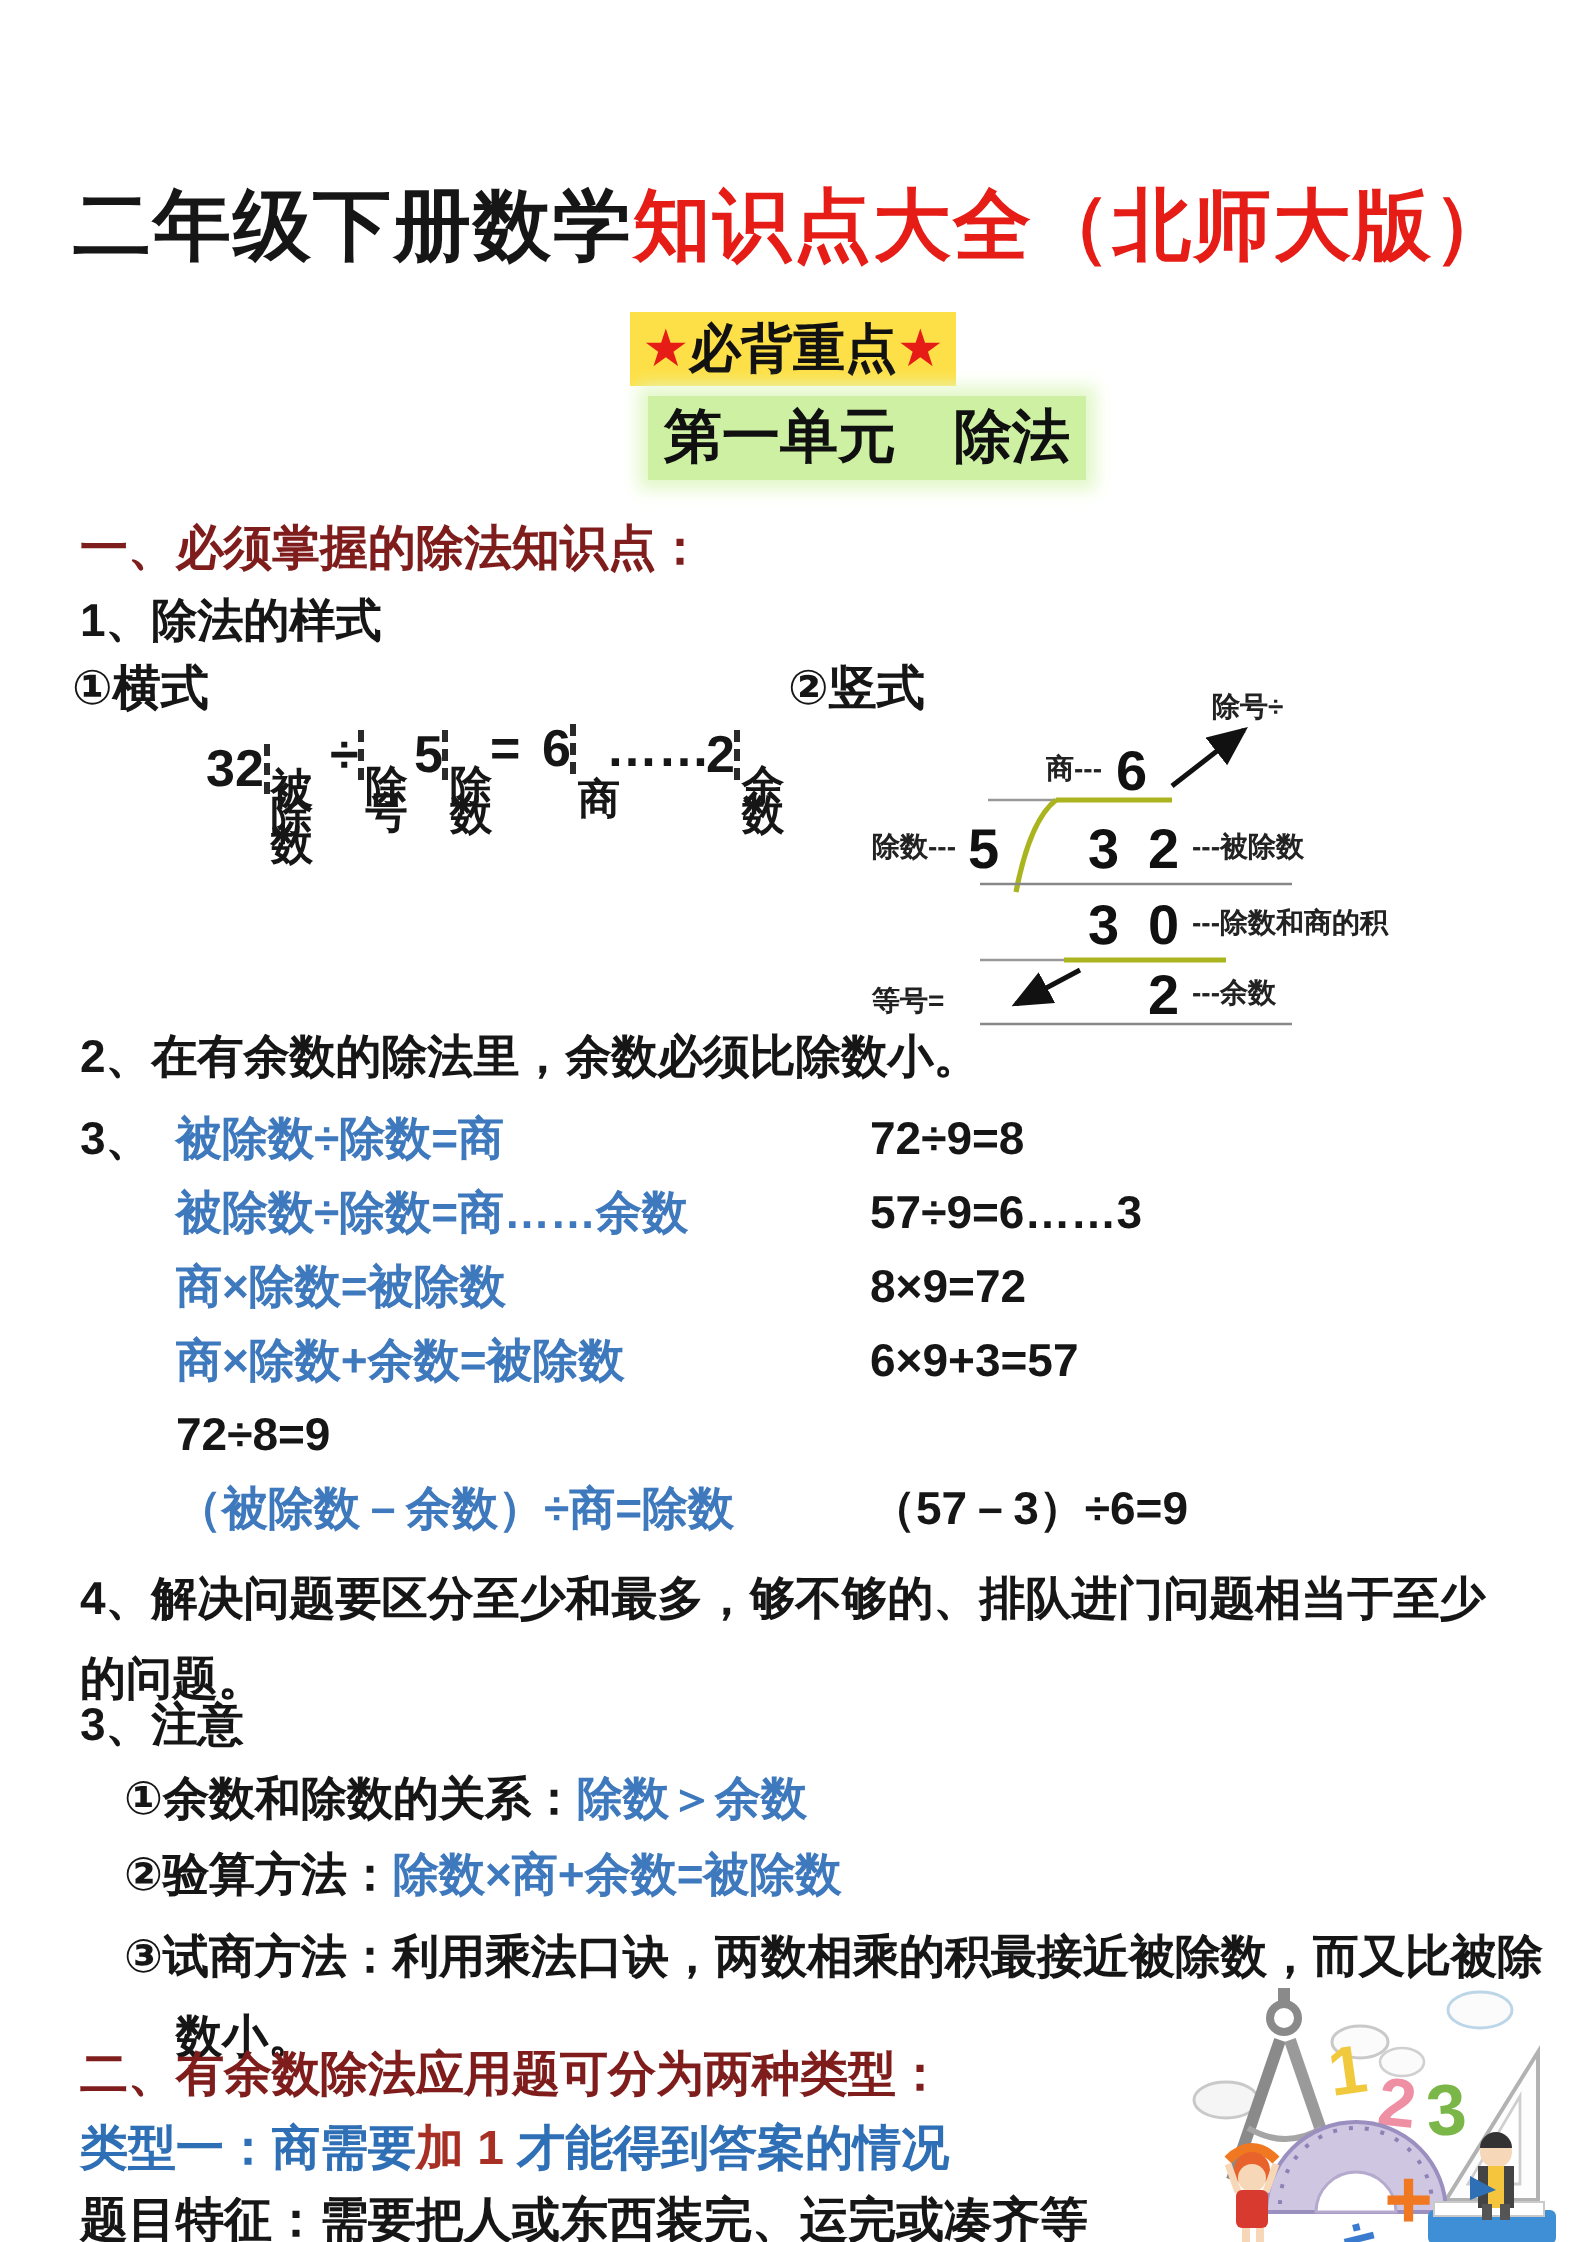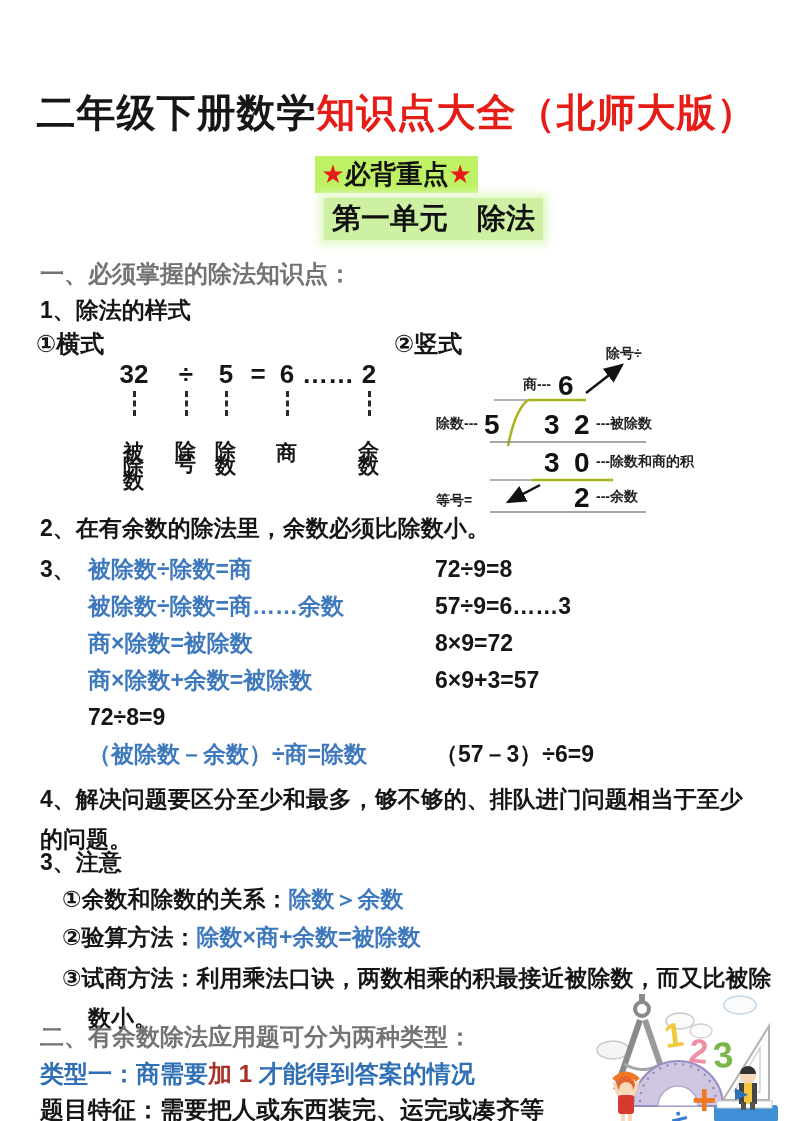--- a/index.html
+++ b/index.html
@@ -17,35 +17,35 @@
     position:absolute;top:40px;left:0;width:793px;
     text-align:center;font-size:39px;font-weight:900;
     letter-spacing:1px;white-space:nowrap;
   }
   .title .t-black{color:#161616;}
   .title .t-red{color:#e61c17;}
   .subtitle{
     position:absolute;top:110px;left:0;width:793px;text-align:center;
     font-size:26px;font-weight:800;
   }
-  .subtitle .inner{background:#bef264;padding:1px 6px;display:inline-block;text-align:right;}
+  .subtitle .inner{background:#fde047;padding:1px 6px;display:inline-block;text-align:right;}
   .subtitle .star{color:#e61c17;}
   .unit-wrap{position:absolute;top:152px;left:0;width:793px;text-align:center;padding-left:37px;}
   .unit{
     display:inline-block;font-size:29px;font-weight:800;color:#101010;
     background:#cdf0a2;box-shadow:0 0 8px 5px #e3f8c9;
     padding:1px 8px;white-space:pre;
   }
   
-  .sec-heading{position:absolute;left:40px;font-size:24px;font-weight:800;color:#737373;white-space:nowrap;}
+  .sec-heading{position:absolute;left:40px;font-size:24px;font-weight:800;color:#7f1d1d;white-space:nowrap;}
   .body-line{position:absolute;left:40px;font-size:23px;font-weight:600;color:#161616;white-space:nowrap;}
   .sub-label{position:absolute;font-size:24px;font-weight:600;color:#161616;}
   
   .hf{position:absolute;left:103px;top:312px;display:flex;align-items:flex-start;}
-  .hf-col{display:flex;flex-direction:column;align-items:center;}
+  .hf-col{display:flex;flex-direction:row;align-items:center;}
   .hf-num{font-size:26px;font-weight:800;height:32px;line-height:32px;color:#161616;}
   .hf-dots{border-left:3.5px dashed #2a2a2a;height:25px;width:0;margin-top:1px;}
   .hf-vlabel{
     writing-mode:vertical-lr;text-orientation:upright;
     font-size:21px;font-weight:600;letter-spacing:15px;
     margin-top:7px;color:#161616;line-height:1;
   }
   
   .f-rows{position:absolute;left:88px;top:505px;}
   .f-row{display:flex;height:37px;line-height:37px;font-size:23px;font-weight:600;}

